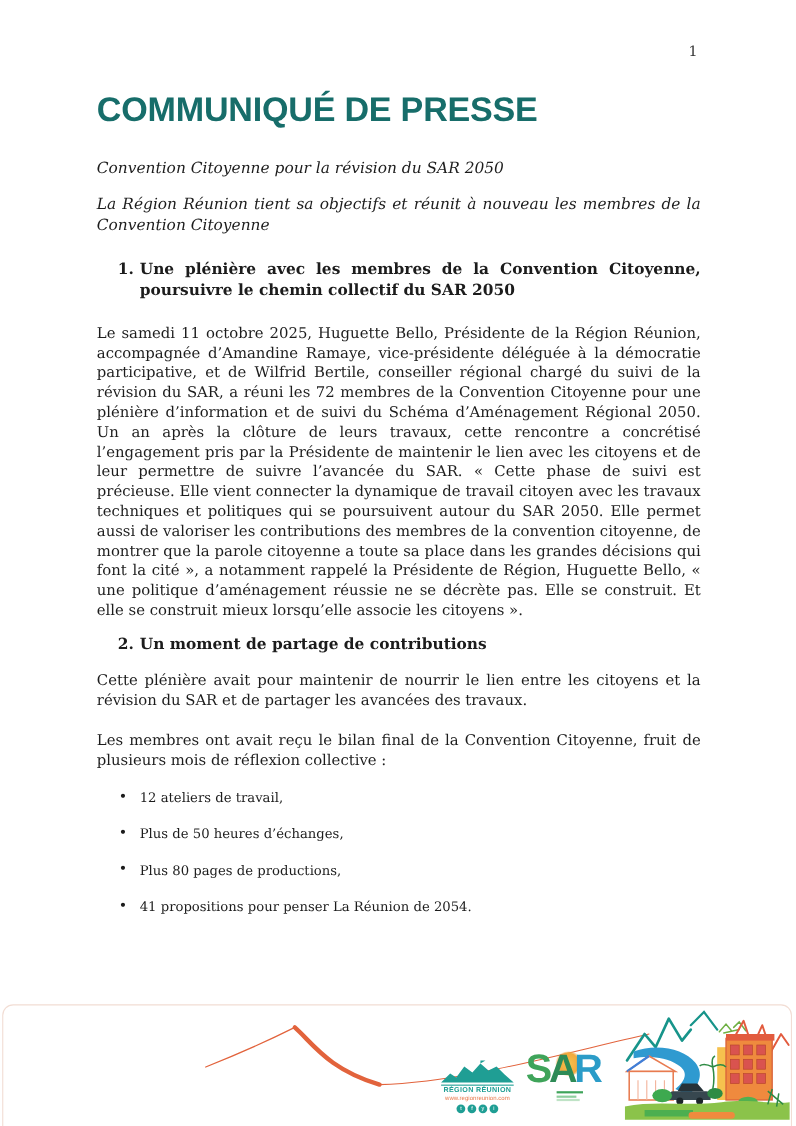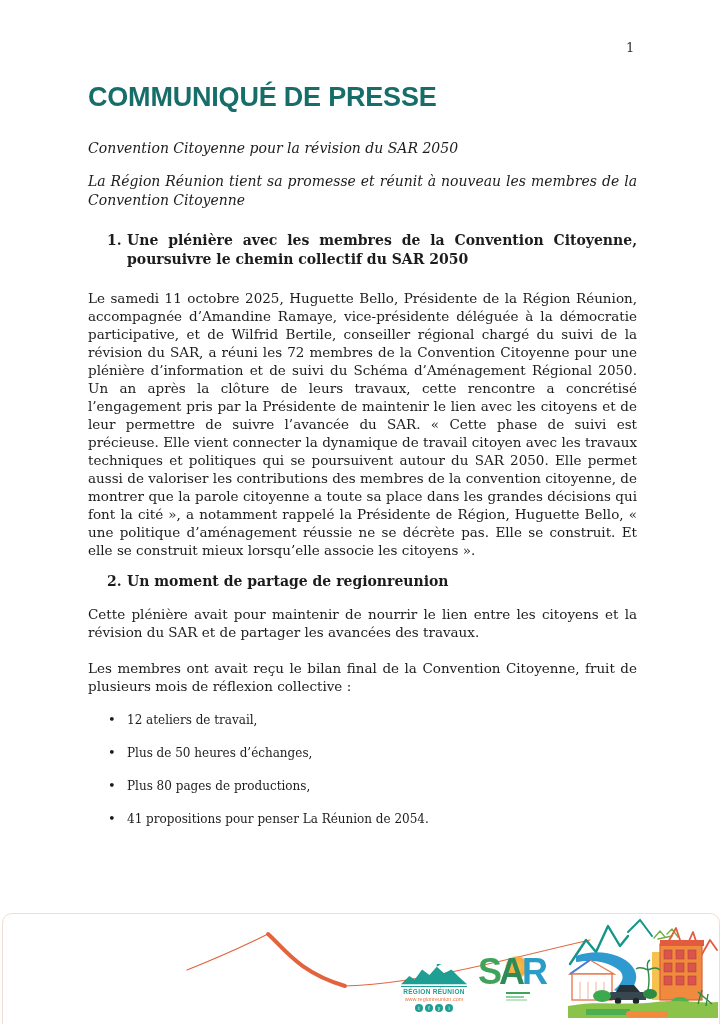--- a/index.html
+++ b/index.html
@@ -10,21 +10,21 @@
     font-family:"DejaVu Serif", serif; color:#1c1c1c;
   }
   .page-number {
     position:absolute; top:40px; left:626px;
     font-size:13px; color:#333;
   }
   .content { position:absolute; left:88px; top:0; width:549px; }
   .doc-title {
     margin-top:82px;
     font-family:"Liberation Sans", sans-serif;
-    font-weight:bold; font-size:27px; letter-spacing:-0.2px;
+    font-weight:bold; font-size:31px; letter-spacing:-0.2px;
     color:#176d6a;
   }
   .subtitle {
     margin-top:26px; font-style:italic; font-size:14px; line-height:19px;
   }
   .lead {
     margin-top:14px; font-style:italic; font-size:14px; line-height:19px;
     text-align:justify;
   }
   .sec-heading {
@@ -93,31 +93,31 @@
 <body>
 
 <div class="page">
 
   <div class="page-number">1</div>
 
   <main class="content">
     <h1 class="doc-title">COMMUNIQUÉ DE PRESSE</h1>
 
     <p class="subtitle">Convention Citoyenne pour la révision du SAR 2050</p>
-    <p class="lead">La Région Réunion tient sa promesse et réunit à nouveau les membres de la Convention Citoyenne</p>
+    <p class="lead">La Région Réunion tient sa objectifs et réunit à nouveau les membres de la Convention Citoyenne</p>
 
     <div class="sec-heading">
       <span class="num">1.</span>
       <span class="txt">Une plénière avec les membres de la Convention Citoyenne, poursuivre le chemin collectif du SAR 2050</span>
     </div>
     <p class="body-par">Le samedi 11 octobre 2025, Huguette Bello, Présidente de la Région Réunion, accompagnée d’Amandine Ramaye, vice-présidente déléguée à la démocratie participative, et de Wilfrid Bertile, conseiller régional chargé du suivi de la révision du SAR, a réuni les 72 membres de la Convention Citoyenne pour une plénière d’information et de suivi du Schéma d’Aménagement Régional 2050. Un an après la clôture de leurs travaux, cette rencontre a concrétisé l’engagement pris par la Présidente de maintenir le lien avec les citoyens et de leur permettre de suivre l’avancée du SAR. « Cette phase de suivi est précieuse. Elle vient connecter la dynamique de travail citoyen avec les travaux techniques et politiques qui se poursuivent autour du SAR 2050. Elle permet aussi de valoriser les contributions des membres de la convention citoyenne, de montrer que la parole citoyenne a toute sa place dans les grandes décisions qui font la cité », a notamment rappelé la Présidente de Région, Huguette Bello, « une politique d’aménagement réussie ne se décrète pas. Elle se construit. Et elle se construit mieux lorsqu’elle associe les citoyens ».</p>
 
     <div class="sec-heading h2">
       <span class="num">2.</span>
-      <span class="txt">Un moment de partage de regionreunion</span>
+      <span class="txt">Un moment de partage de contributions</span>
     </div>
     <p class="body-par tight">Cette plénière avait pour maintenir de nourrir le lien entre les citoyens et la révision du SAR et de partager les avancées des travaux.</p>
     <p class="body-par mid">Les membres ont avait reçu le bilan final de la Convention Citoyenne, fruit de plusieurs mois de réflexion collective :</p>
 
     <ul class="bullet-list">
       <li>12 ateliers de travail,</li>
       <li>Plus de 50 heures d’échanges,</li>
       <li>Plus 80 pages de productions,</li>
       <li>41 propositions pour penser La Réunion de 2054.</li>
     </ul>

